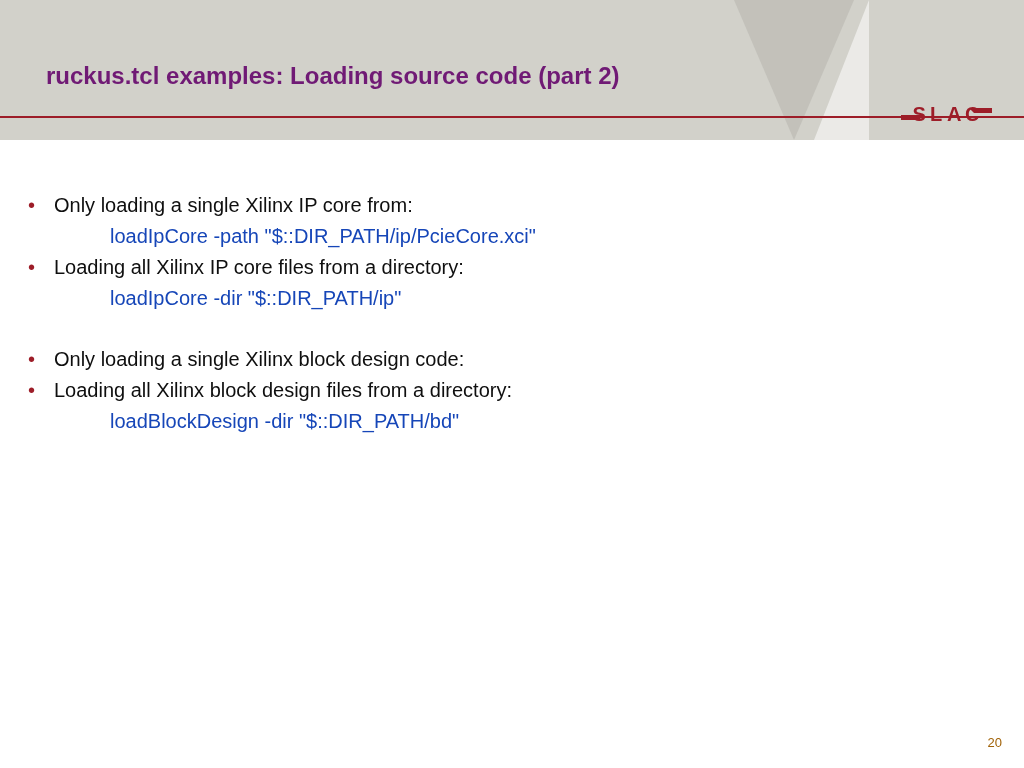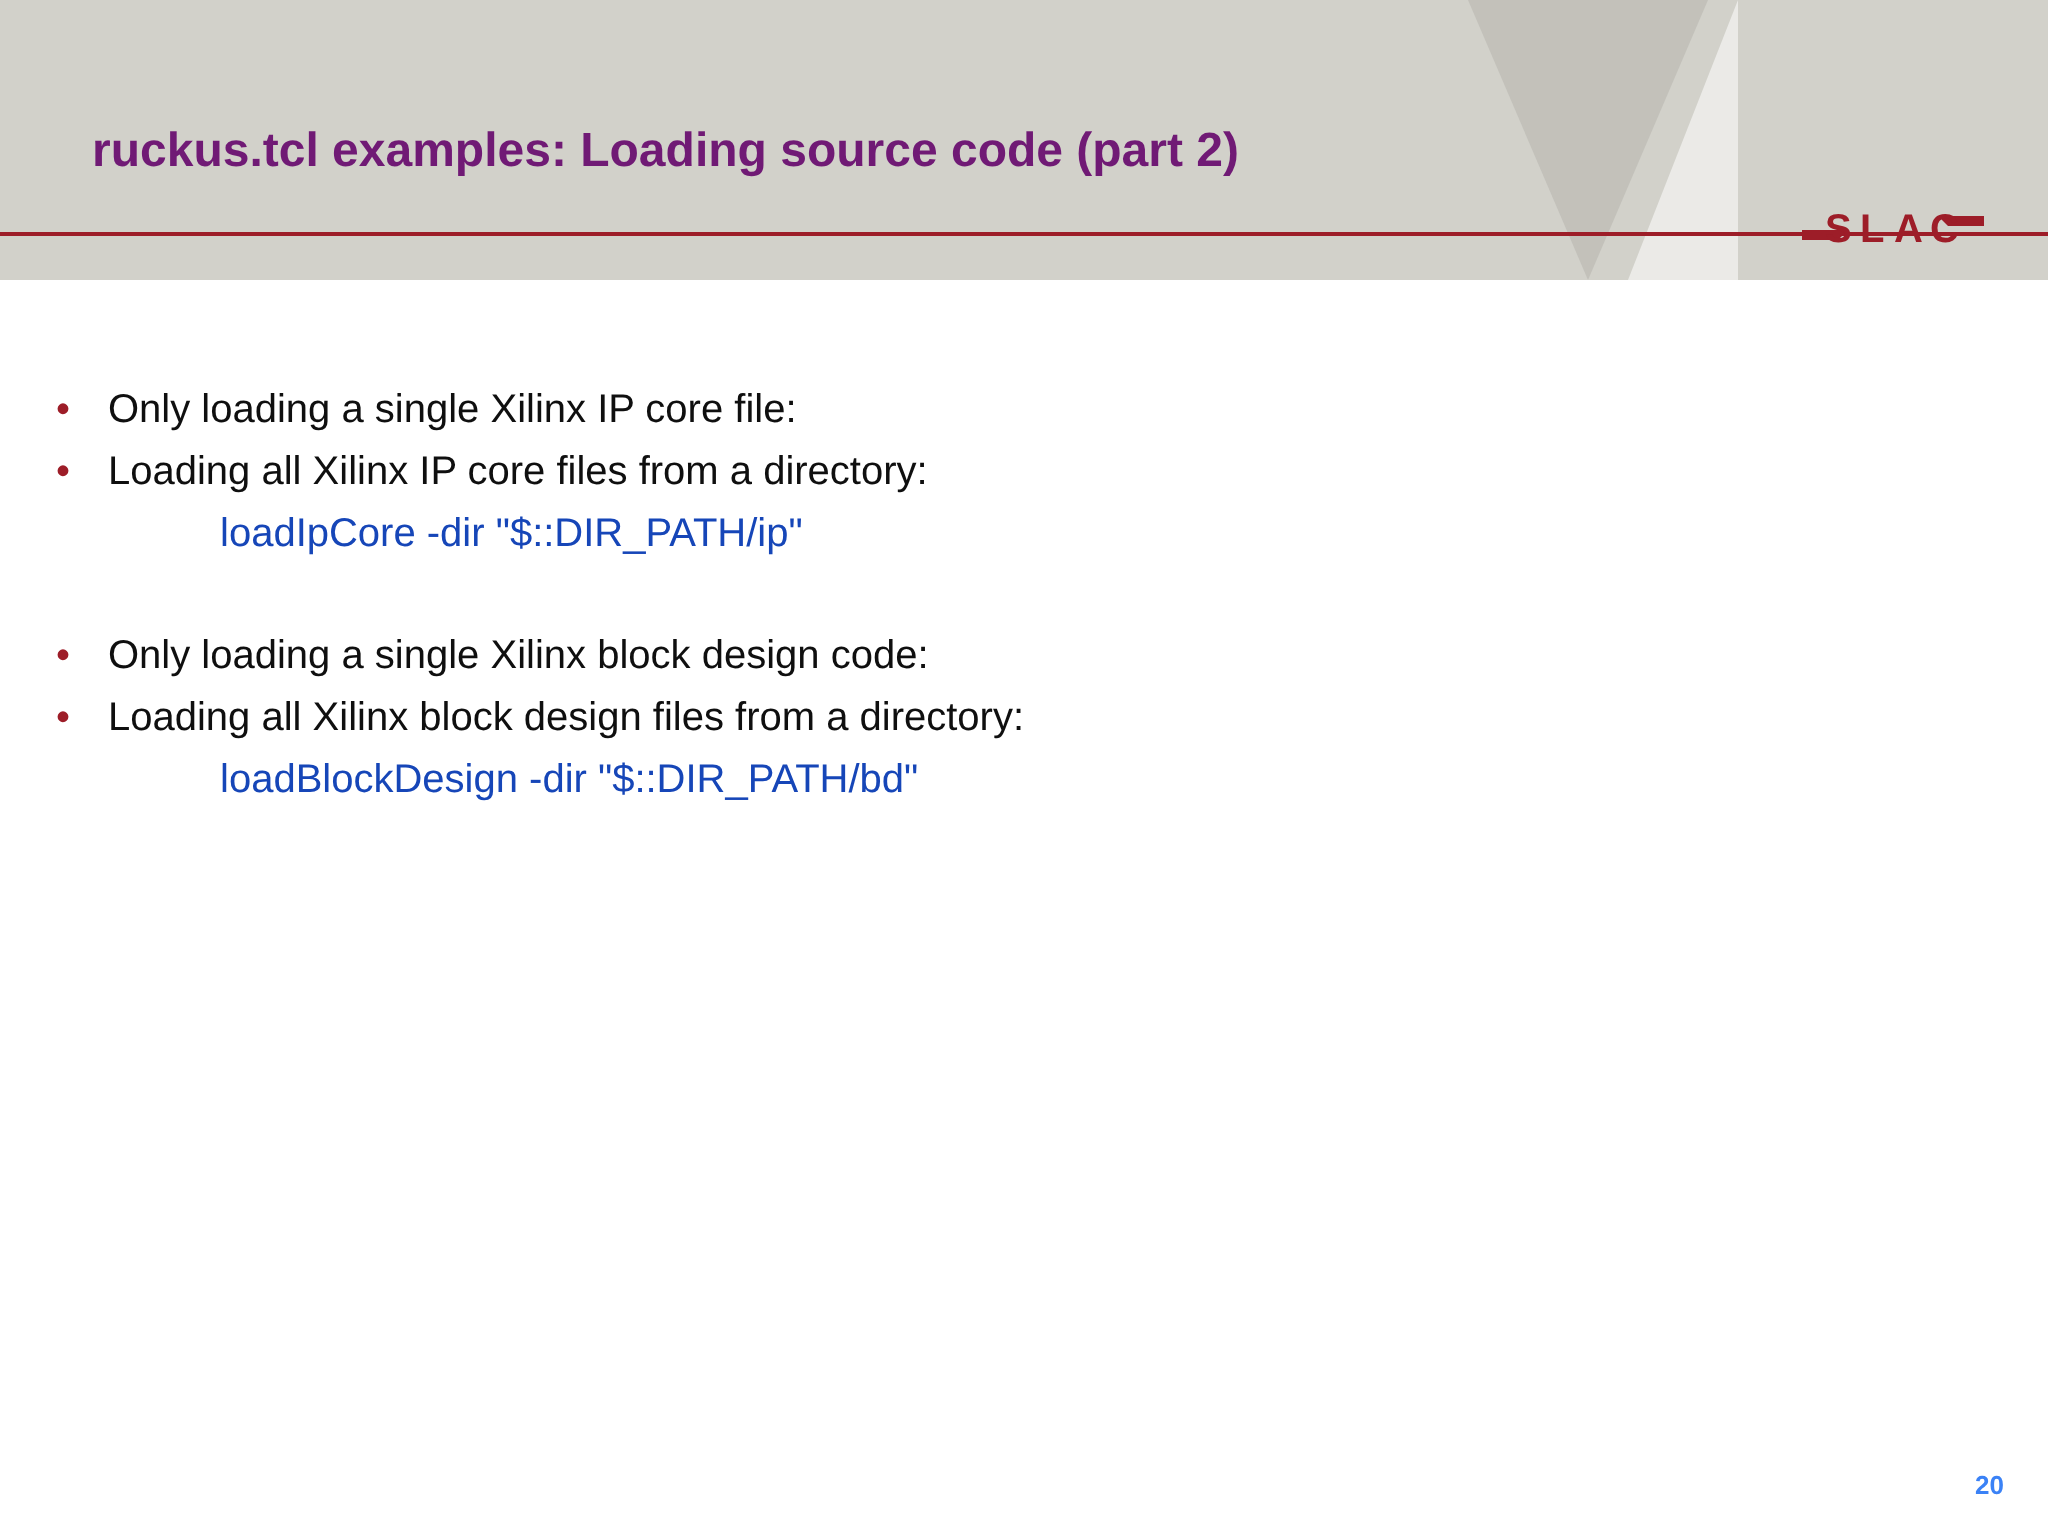--- a/index.html
+++ b/index.html
@@ -94,22 +94,21 @@
     margin-left: 82px;
   }
   .gap {
     height: 30px;
   }
   .page-num {
     position: absolute;
     bottom: 18px;
     right: 22px;
     font-size: 13px;
-    color: #3b82f6;
-    font-weight: bold;
+    color: #a16207;
   }
 </style>
 </head>
 <body>
 
 <div class="header-band"></div>
 <div class="header-triangle"></div>
 <div class="header-triangle-white"></div>
 
 <div class="title">ruckus.tcl examples: Loading source code (part 2)</div>
@@ -125,22 +124,23 @@
       <text x="96" y="42" font-family="Arial" font-size="40" font-weight="900" fill="#9d1d28">A</text>
       <text x="132" y="42" font-family="Arial" font-size="40" font-weight="900" fill="#9d1d28">C</text>
     </g>
   </svg>
 </div>
 
 <div class="content">
 
   <div class="bullet-row">
     <div class="bullet-dot">•</div>
-    <div class="bullet-text">Only loading a single Xilinx IP core file:</div>
+    <div class="bullet-text">Only loading a single Xilinx IP core from:</div>
   </div>
+  <div class="code-line">loadIpCore -path "$::DIR_PATH/ip/PcieCore.xci"</div>
 
   <div class="bullet-row">
     <div class="bullet-dot">•</div>
     <div class="bullet-text">Loading all Xilinx IP core files from a directory:</div>
   </div>
   <div class="code-line">loadIpCore -dir "$::DIR_PATH/ip"</div>
 
   <div class="gap"></div>
 
   <div class="bullet-row">

